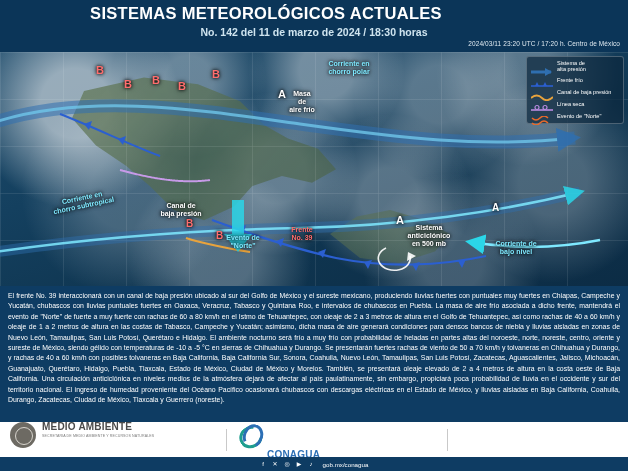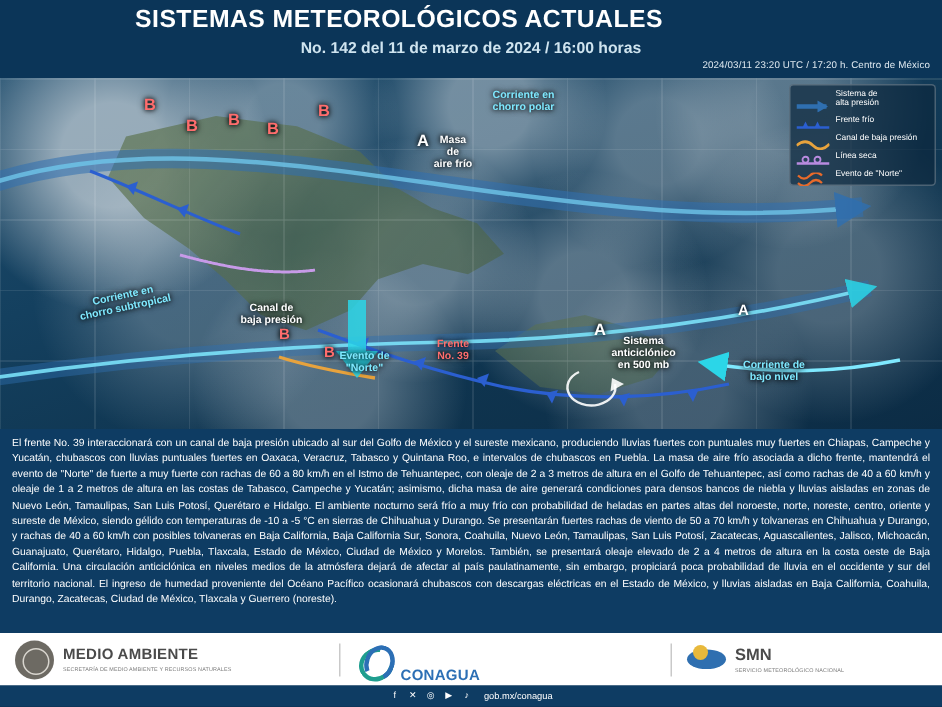--- a/index.html
+++ b/index.html
@@ -84,21 +84,21 @@
   .textblock{
     position:absolute;left:0;top:286px;width:628px;height:136px;
     background:#0e3c63;color:#ffffff;
     font-size:6.9px;line-height:10.4px;text-align:justify;
     padding:5px 8px 4px 8px;box-sizing:border-box;
   }
 
   
   .footer{position:absolute;left:0;top:422px;width:628px;height:35px;background:#ffffff;
           display:flex;align-items:center;}
-  .foot-seg{display:flex;align-items:center;height:35px;padding:12px 10px;}
+  .foot-seg{display:flex;height:35px;padding:12px 10px;}
   .divider{width:1px;height:22px;background:#c9c9c9;}
   .seal{width:26px;height:26px;border-radius:50%;background:#6d6a63;margin-right:6px;
         position:relative;overflow:hidden;}
   .seal:after{content:"";position:absolute;left:5px;top:5px;width:16px;height:16px;
         border-radius:50%;border:1.5px solid #d8d5ce;}
   .ft-main{color:#4a4a4a;font-size:10px;font-weight:bold;letter-spacing:.2px;line-height:1;}
   .ft-sub{color:#7b7b7b;font-size:3.6px;letter-spacing:.1px;margin-top:2px;}
   .cona-logo{width:24px;height:24px;margin-right:6px;position:relative;}
   .cona-logo .c1{position:absolute;left:2px;top:4px;width:18px;height:16px;border-radius:50%;
      border:3px solid #1f9e8f;border-right-color:transparent;transform:rotate(-35deg);}
@@ -117,21 +117,21 @@
   .sicon{width:7px;height:7px;color:#ffffff;font-size:6px;line-height:7px;text-align:center;}
   .surl{color:#ffffff;font-size:6.2px;margin-left:3px;}
 </style>
 </head>
 <body>
 
 <div class="page">
 
   <div class="header">
     <div class="title">SISTEMAS METEOROLÓGICOS ACTUALES</div>
-    <div class="subtitle">No. 142 del 11 de marzo de 2024 / 16:00 horas</div>
+    <div class="subtitle">No. 142 del 11 de marzo de 2024 / 18:30 horas</div>
     <div class="stamp">2024/03/11 23:20 UTC / 17:20 h. Centro de México</div>
   </div>
 
   <div class="map">
     <div class="satbase"></div>
     <div class="landmass"></div>
     <div class="landmass2"></div>
     <div class="gridlines"></div>
 
     <svg class="svgmap" width="628" height="234" viewBox="0 0 628 234">
@@ -277,30 +277,20 @@
       <div class="cona-logo">
           <span class="c1"></span>
           <span class="c2"></span>
         </div>
       <div>
         <div class="ft-main" style="color:#2c6fb5;margin-top:28px;">CONAGUA</div>
         <div class="ft-sub">COMISIÓN NACIONAL DEL AGUA</div>
       </div>
     </div>
     <div class="divider"></div>
-    <div class="foot-seg">
-      <div class="smn-logo">
-          <span class="s1"></span>
-          <span class="s2"></span>
-        </div>
-      <div>
-        <div class="ft-smn">SMN</div>
-        <div class="ft-sub">SERVICIO METEOROLÓGICO NACIONAL</div>
-      </div>
-    </div>
   </div>
 
   <div class="social">
     <span class="sicon">f</span>
     <span class="sicon">✕</span>
     <span class="sicon">◎</span>
     <span class="sicon">▶</span>
     <span class="sicon">♪</span>
     <span class="surl">gob.mx/conagua</span>
   </div>

